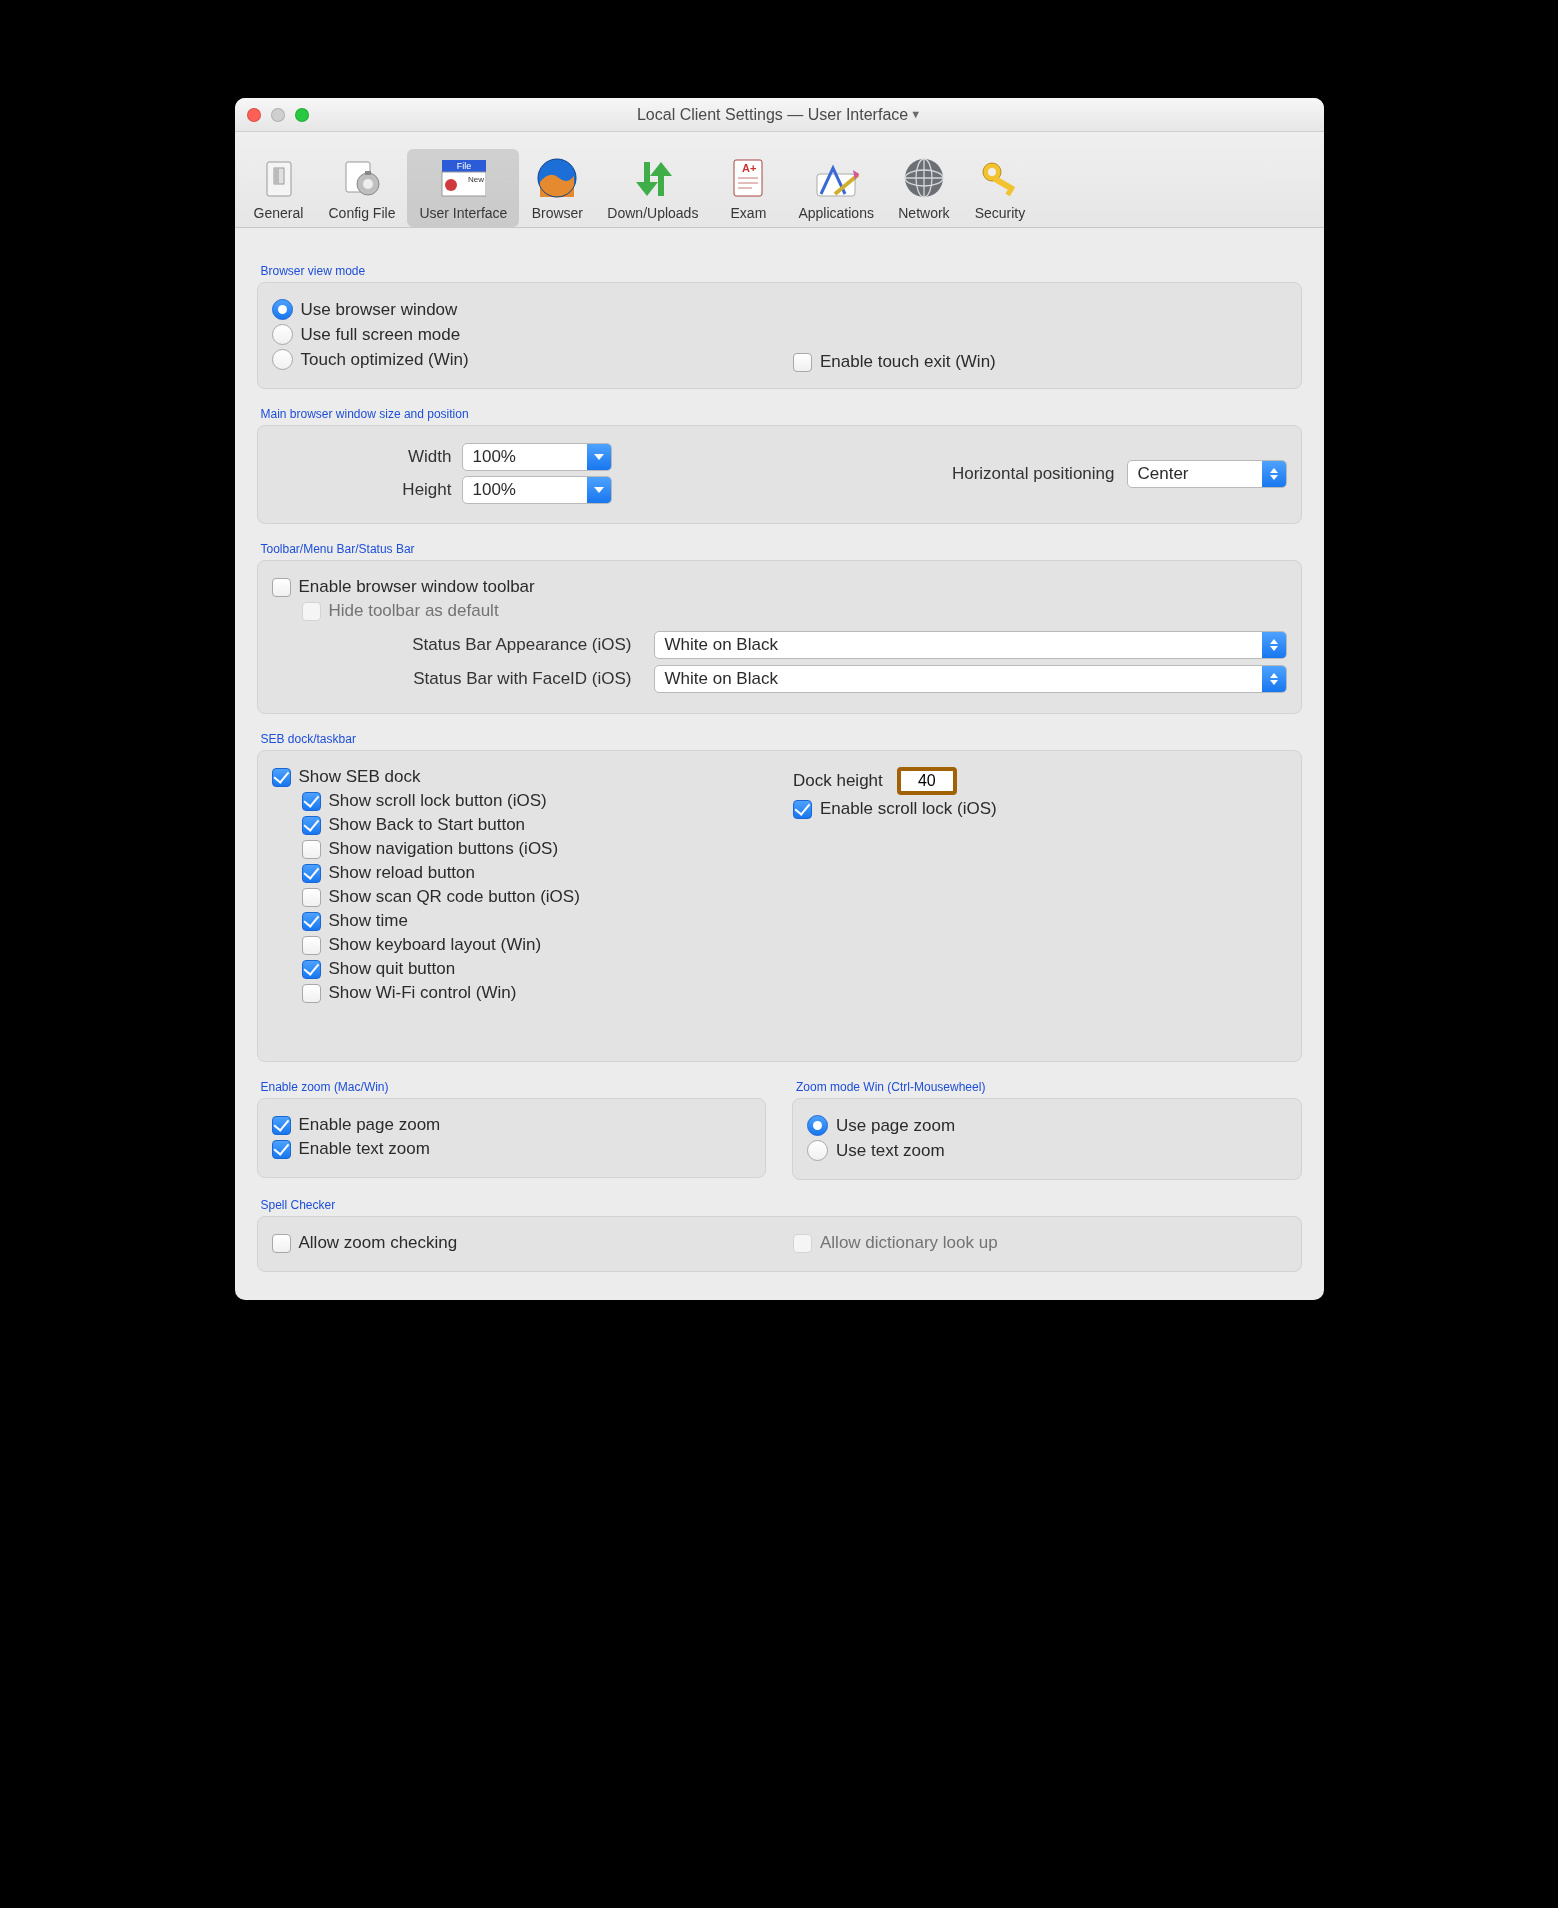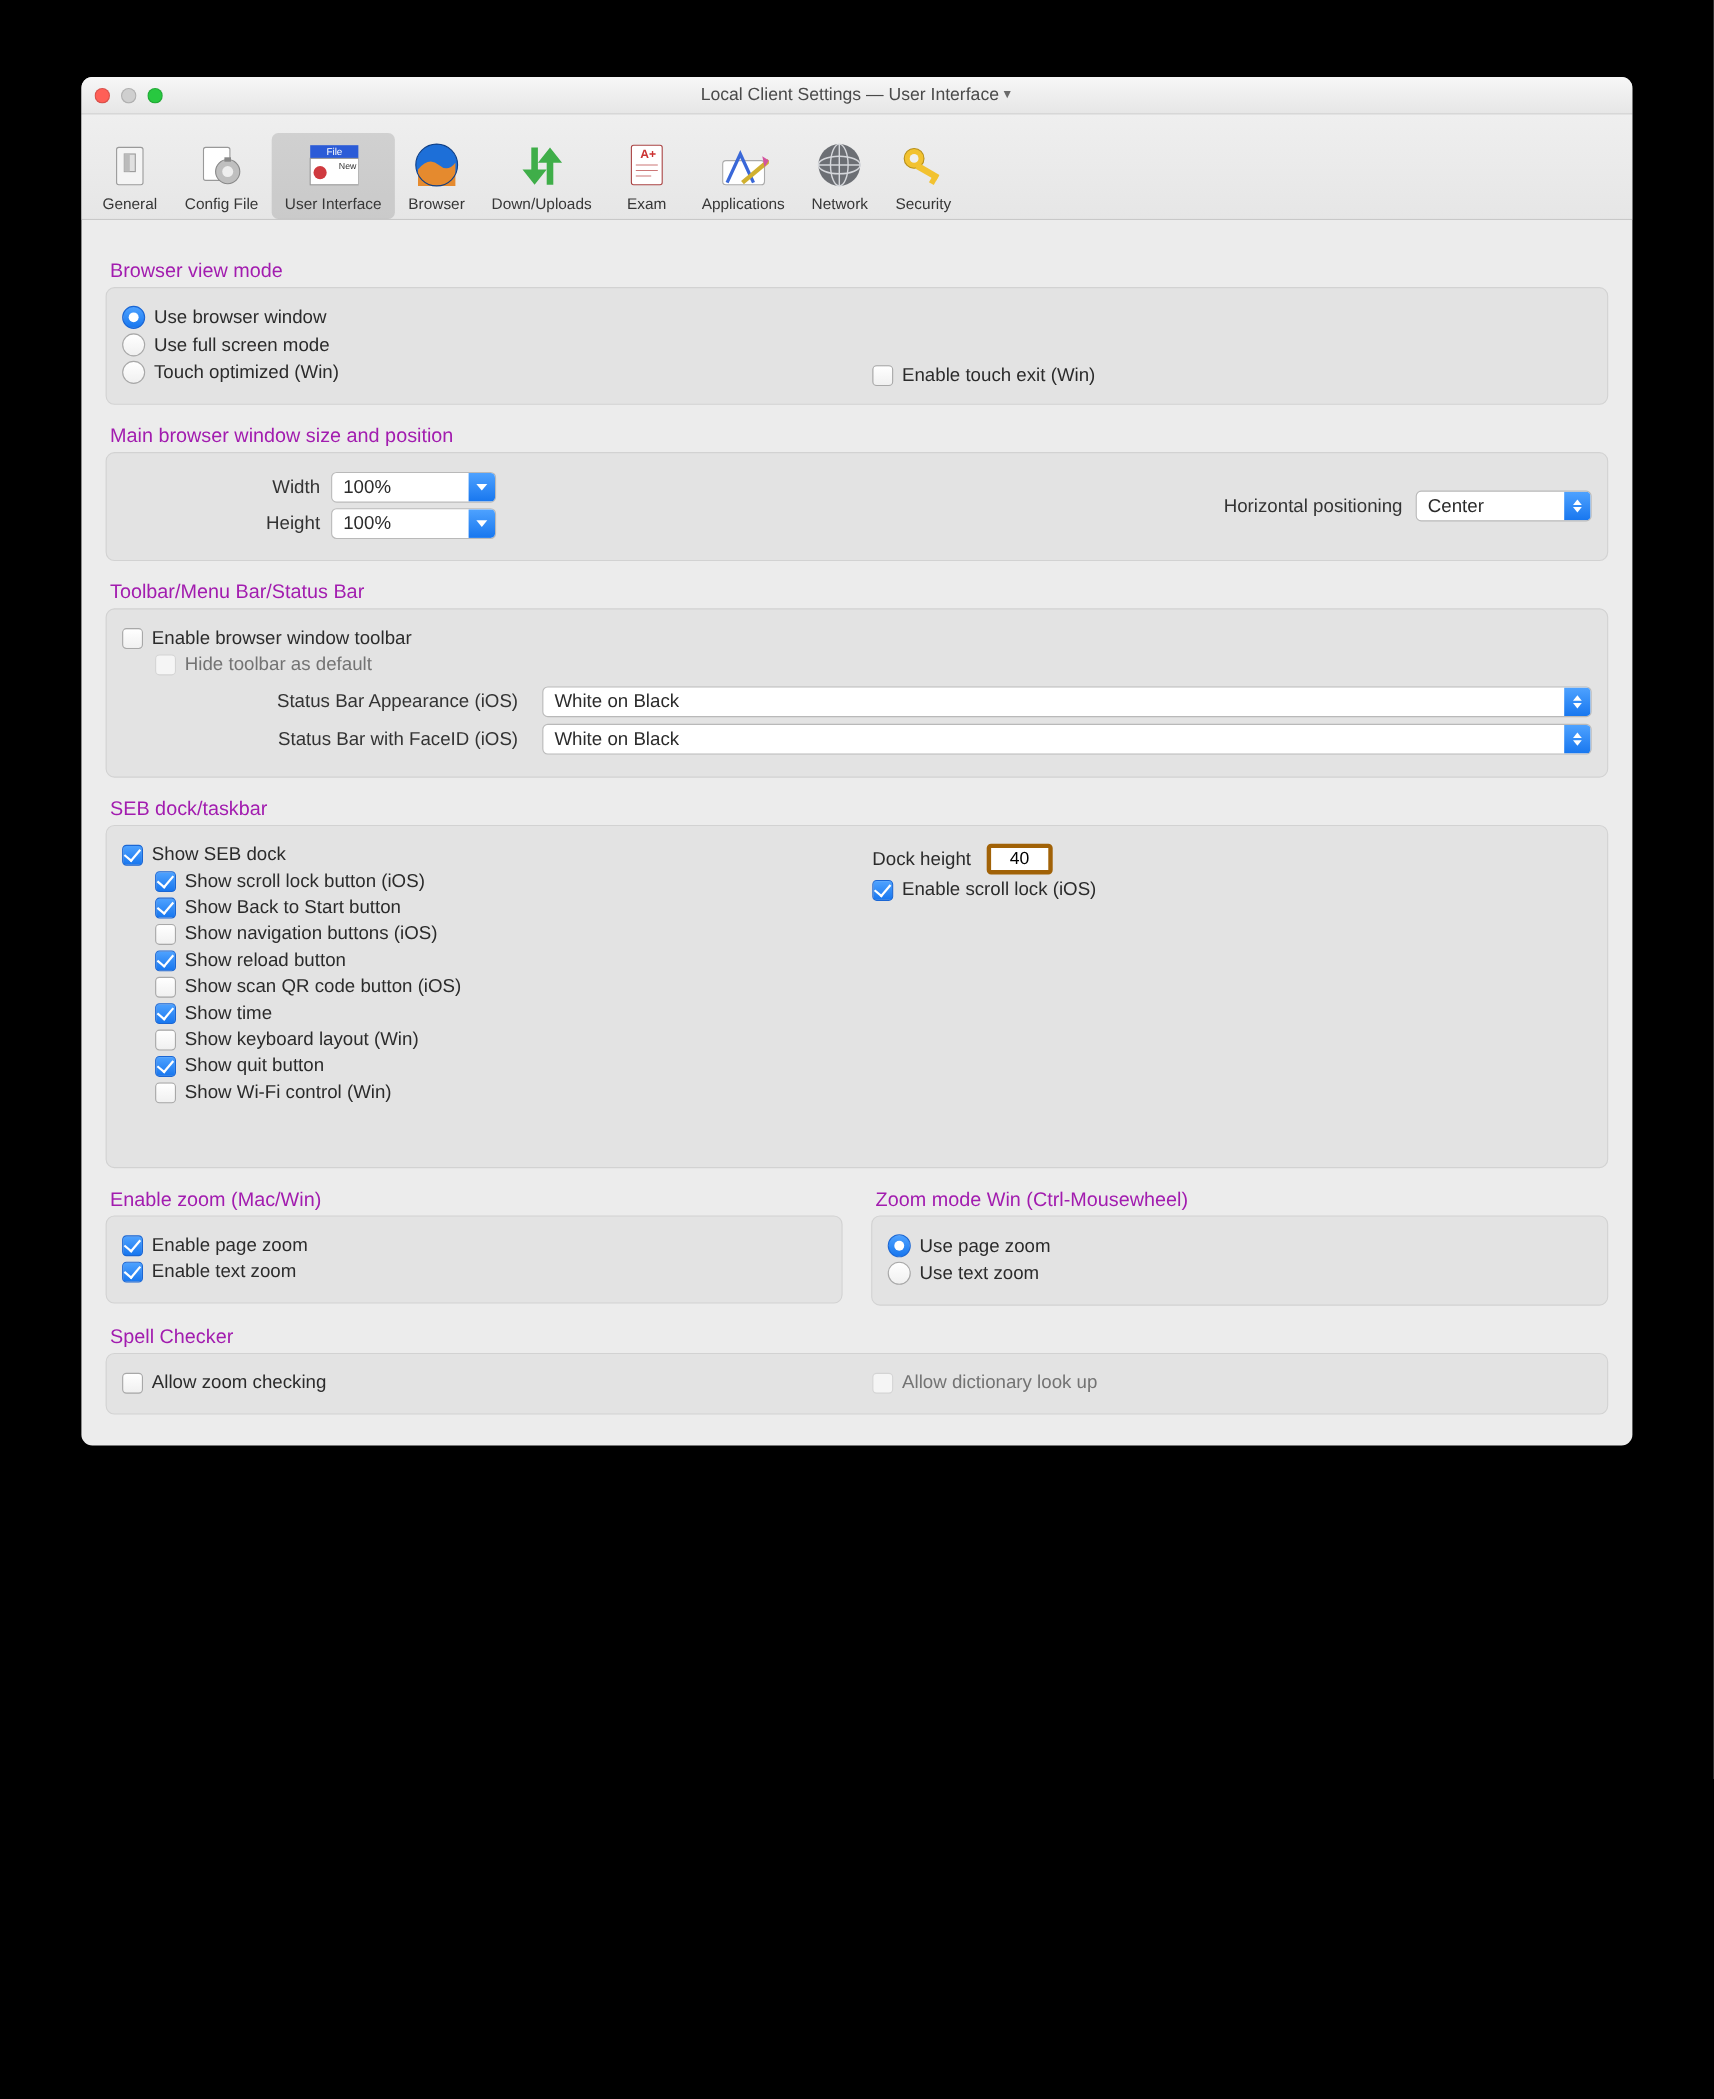--- a/index.html
+++ b/index.html
@@ -9,25 +9,26 @@
     font-size: 13px;
     color: #2b2b2b;
     width: 1558px;
     height: 1908px;
     display: flex;
     align-items: flex-start;
     justify-content: center;
     padding-top: 70px;
   }
   .window {
-    width: 1410px;
+    width: 1089px;
     background: #ececec;
     border-radius: 10px;
     box-shadow: 0 25px 60px rgba(0,0,0,.55);
     overflow: hidden;
+    margin-top: 28px;
   }
   
   .titlebar {
     height: 34px;
     background: linear-gradient(#f7f7f7,#e6e6e6);
     border-bottom: 1px solid #cfcfcf;
     display: flex;
     align-items: center;
     position: relative;
   }
@@ -52,21 +53,21 @@
     padding: 6px 12px 6px;
     border-radius:6px;
     cursor:default;
     min-width: 76px;
   }
   .tbitem.active { background: rgba(0,0,0,.12); }
   .tbitem .icn { width: 46px; height: 46px; display:flex;align-items:center;justify-content:center; }
   .tbitem .lbl { font-size: 14px; color:#373737; margin-top:4px; }
   
   .content { padding: 18px 22px 28px 22px; font-size: 17px; }
-  .group-label { font-size: 18px; color:#a21caf; margin: 18px 0 4px 4px; }
+  .group-label { font-size: 12px; color:#1d4ed8; margin: 18px 0 4px 4px; }
   .group {
     background: #e3e3e3;
     border: 1px solid #d2d2d2;
     border-radius: 8px;
     padding: 12px 14px 14px 14px;
   }
   .row { display:flex; align-items:center; gap: 8px; margin: 4px 0; }
   .cols { display:grid; grid-template-columns: 1fr 1fr; column-gap: 28px; }
   .checkbox, .radio {
     width: 19px; height: 19px; border-radius: 4px; border: 1px solid #a8a8a8;

